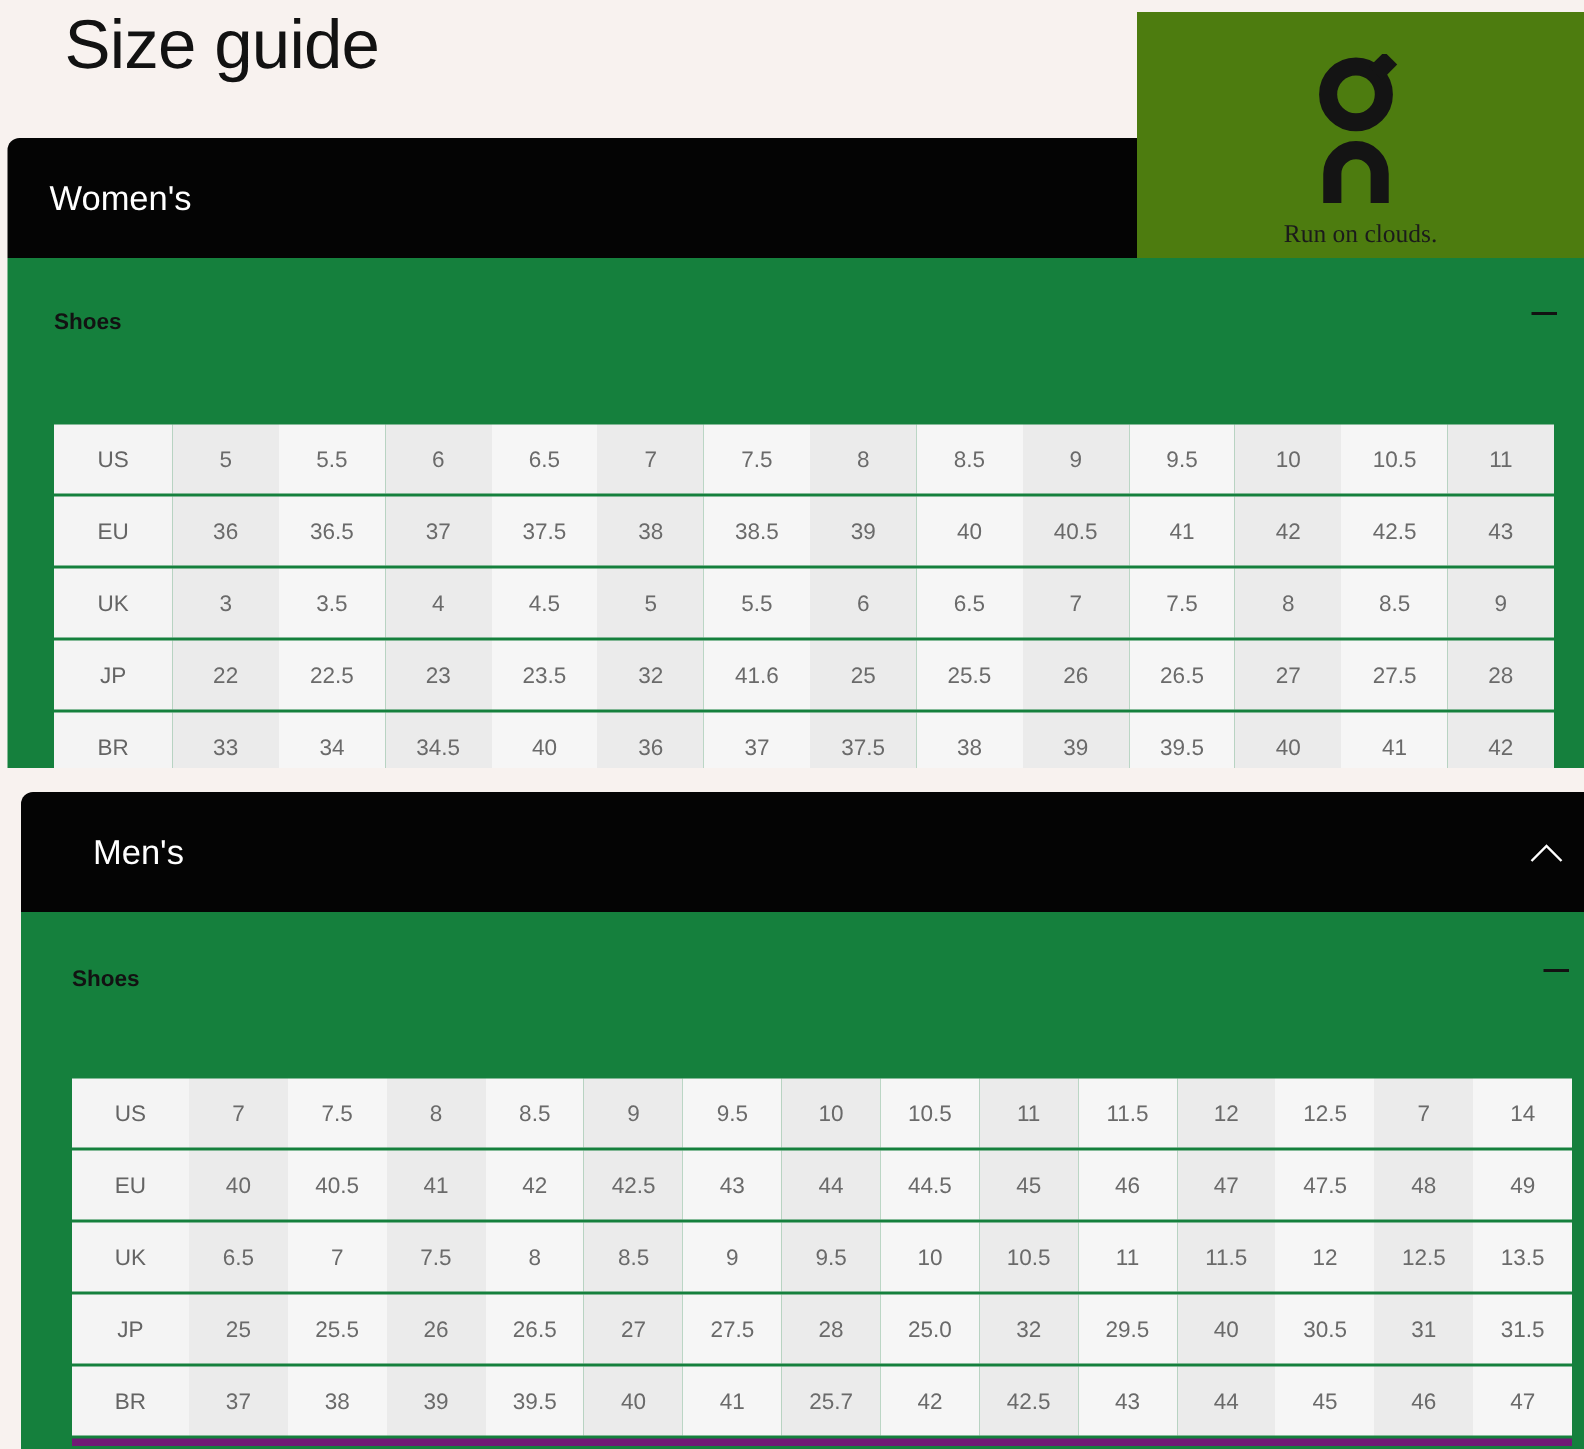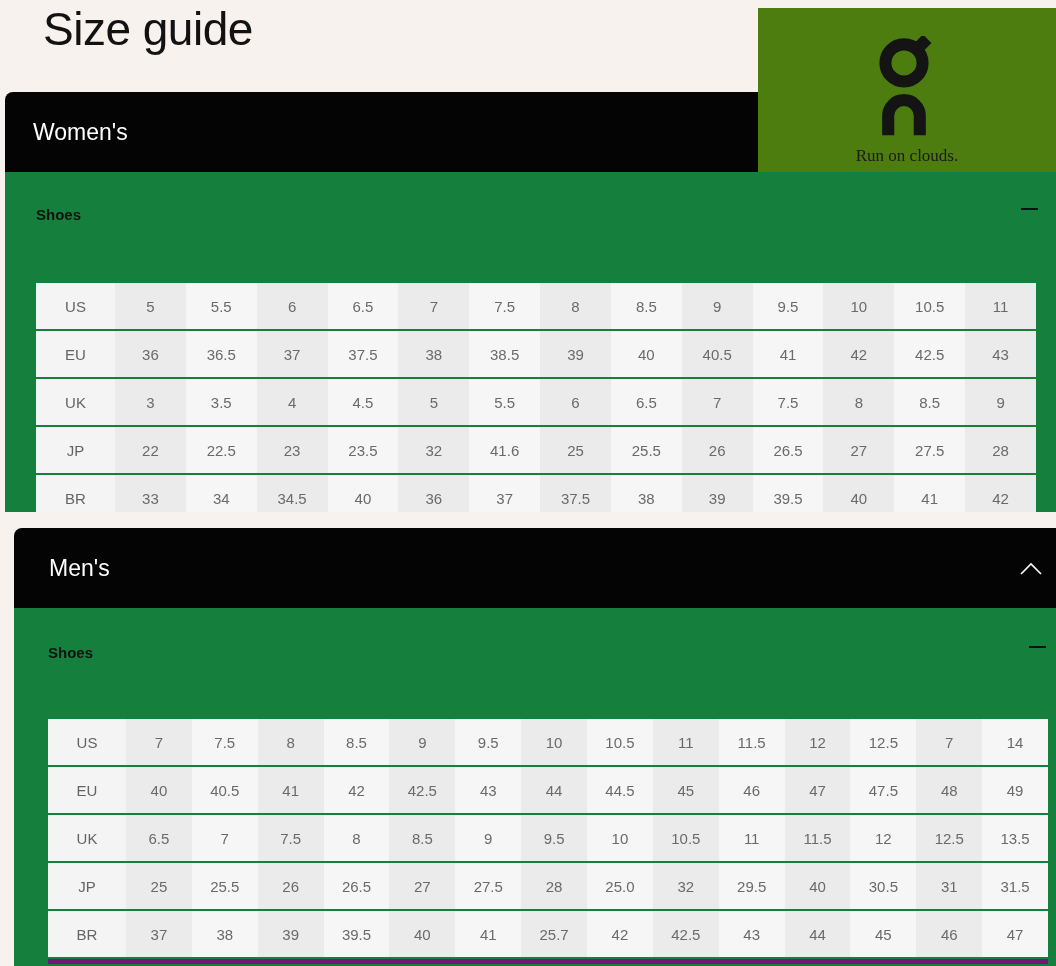--- a/index.html
+++ b/index.html
@@ -25,21 +25,21 @@
     font-family:"Liberation Serif", serif;
     font-size:17px;color:#1b1b1b;margin-top:6px;white-space:nowrap;
   }
   
   .sec-header{
     position:absolute;background:#040404;color:#ffffff;height:80px;
     display:flex;align-items:center;box-sizing:border-box;
     border-radius:8px 0 0 0;font-size:23px;font-weight:500;z-index:1;
   }
   .sec-header.women{left:5px;top:92px;width:1051px;padding-left:28px;}
-  .sec-header.men{left:14px;top:528px;width:1042px;padding-left:35px;}
+  .sec-header.men{left:14px;top:528px;width:1042px;padding-left:48px;}
   .chevron-up{position:absolute;right:14px;top:34px;}
   
   .sec-content{
     position:absolute;background:#15803d;overflow:hidden;box-sizing:border-box;z-index:0;
   }
   .sec-content.women{left:5px;top:172px;width:1051px;height:340px;}
   .sec-content.men{left:14px;top:608px;width:1042px;height:358px;}
   .sub-label{
     position:absolute;font-size:15px;font-weight:700;color:#121212;
   }

